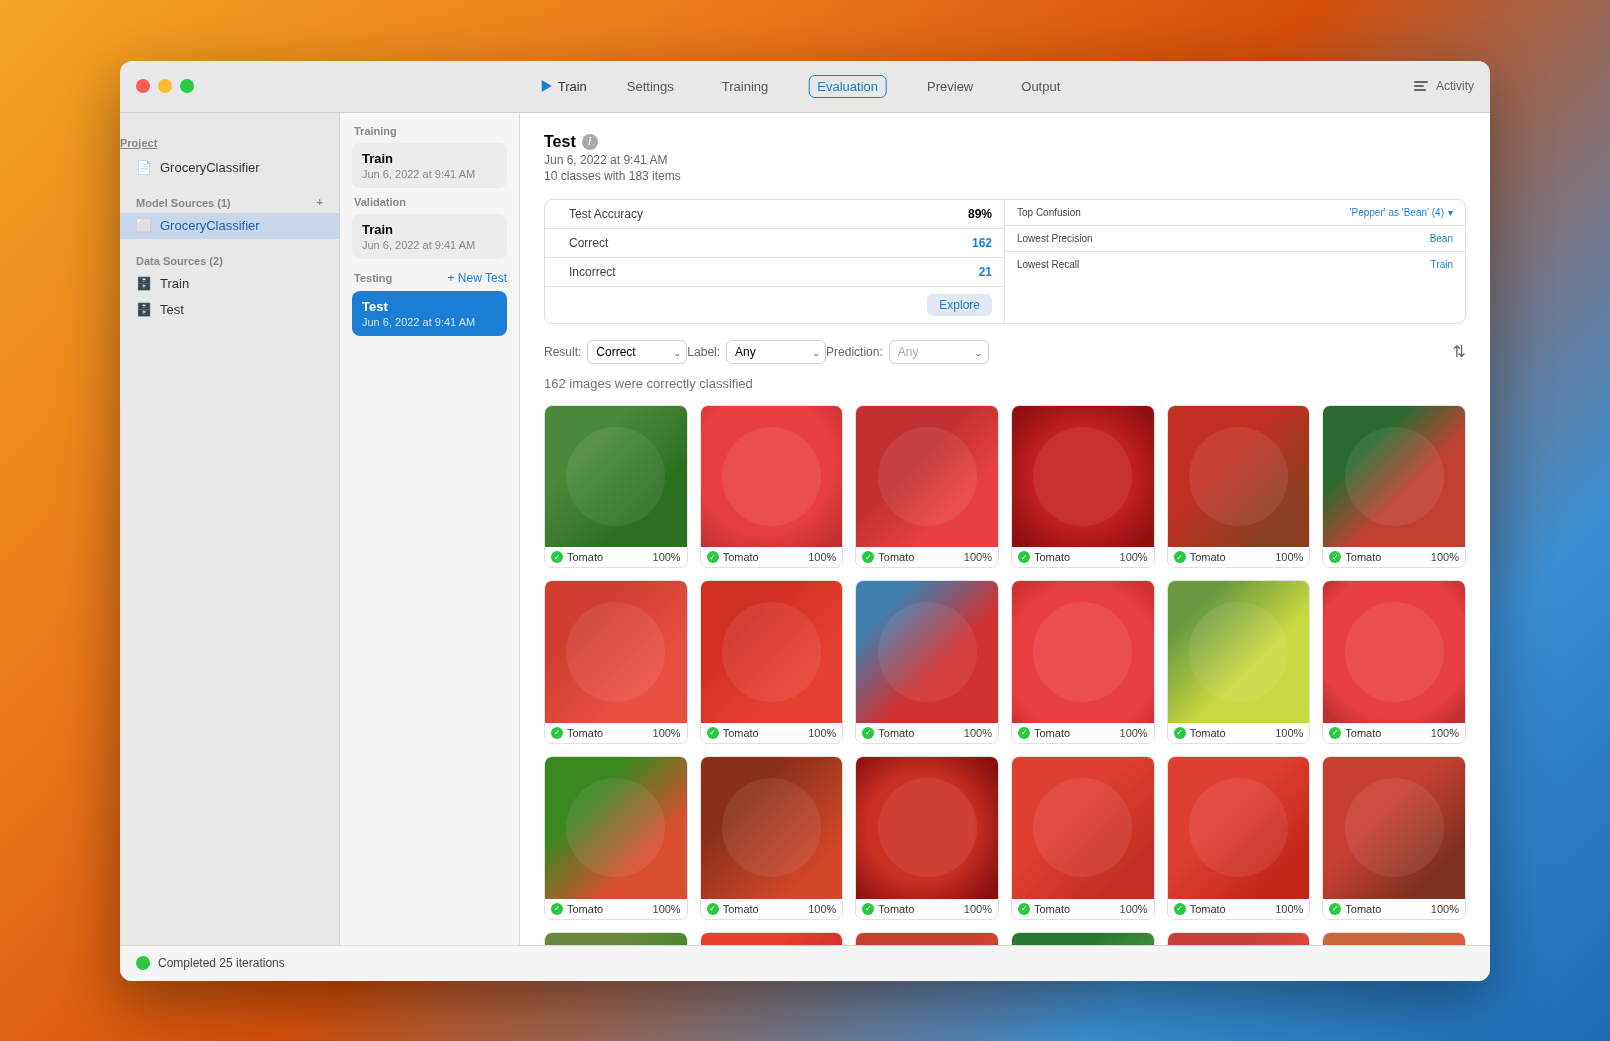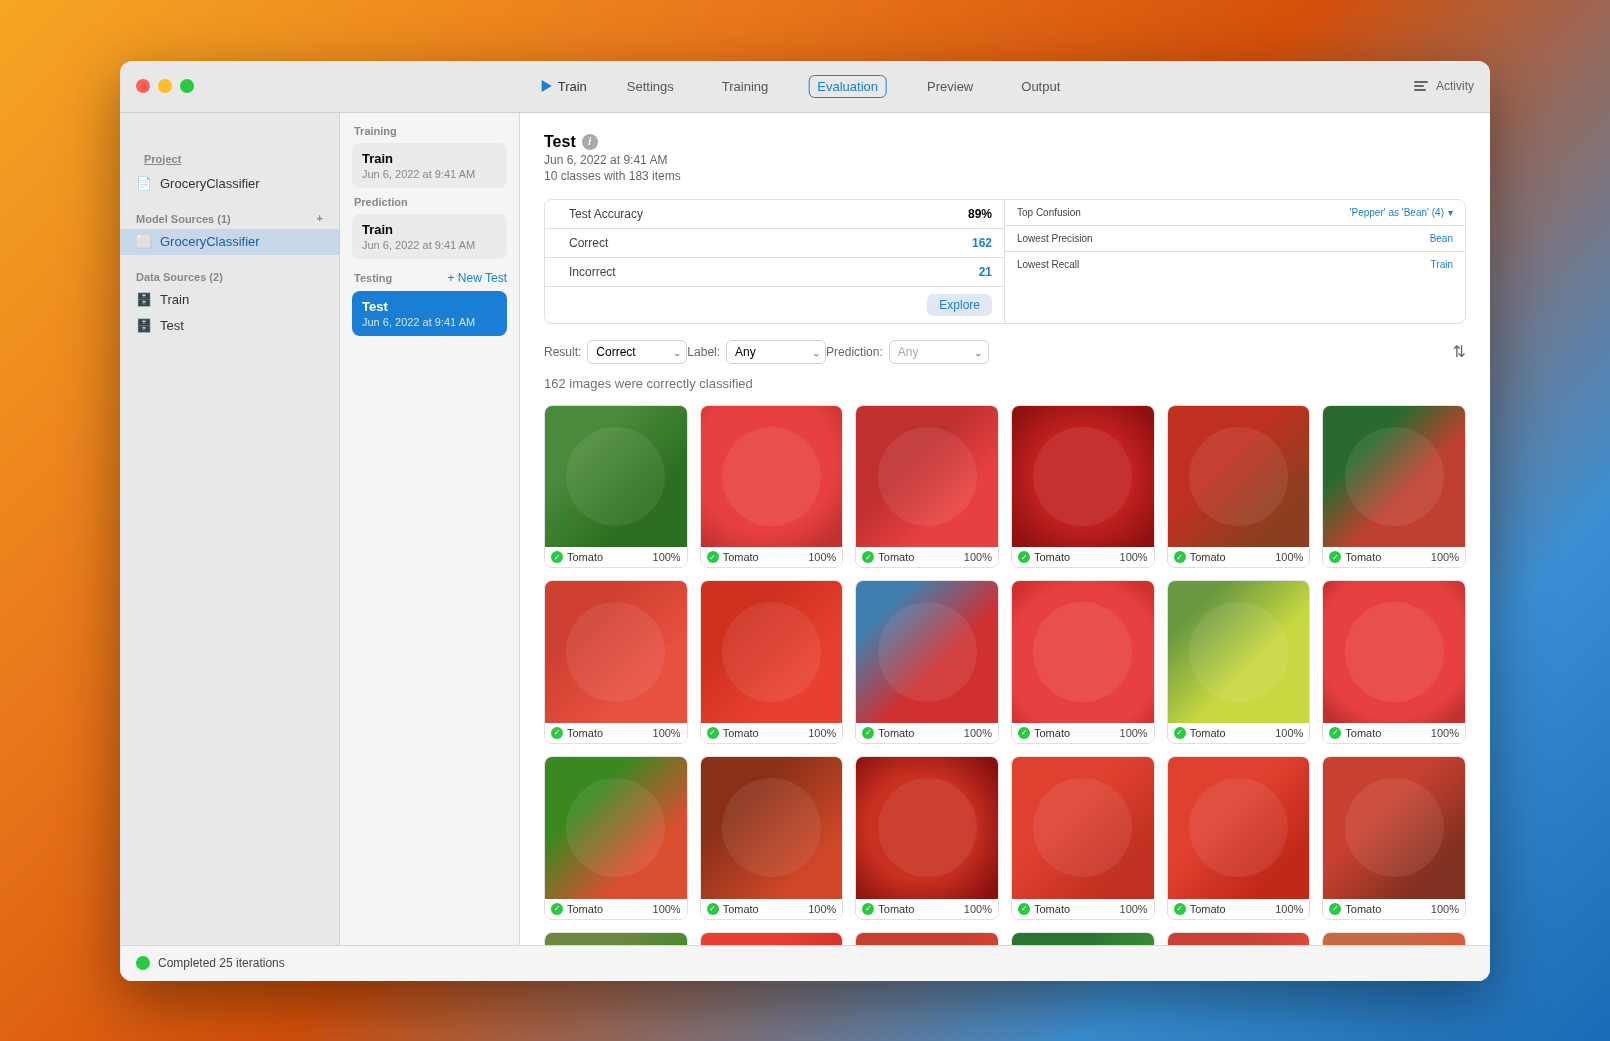--- a/index.html
+++ b/index.html
@@ -87,23 +87,23 @@
       width: 220px;
       background: #e8e8e8;
       border-right: 1px solid #d0d0d0;
       padding: 16px 0;
       flex-shrink: 0;
     }
     .sidebar-section-label {
       font-size: 11px;
       color: #888;
       font-weight: 600;
-      padding: 0 24px;
+      padding: 0 0;
       margin-bottom: 6px;
-      margin-top: 24px;
+      margin-top: 8px;
       text-decoration: underline;
     }
     .sidebar-item {
       display: flex;
       align-items: center;
       gap: 8px;
       padding: 5px 16px;
       font-size: 13px;
       color: #333;
       cursor: pointer;
@@ -494,21 +494,21 @@
       </div>
     </div>
 
     <div class="train-panel">
       <div class="section-title">Training</div>
       <div class="data-item">
         <div class="data-item-title">Train</div>
         <div class="data-item-sub">Jun 6, 2022 at 9:41 AM</div>
       </div>
 
-      <div class="section-title">Prediction</div>
+      <div class="section-title">Validation</div>
       <div class="data-item">
         <div class="data-item-title">Train</div>
         <div class="data-item-sub">Jun 6, 2022 at 9:41 AM</div>
       </div>
 
       <div class="testing-header">
         <div class="section-title" style="margin:0;">Testing</div>
         <span class="new-test-btn">+ New Test</span>
       </div>
       <div class="data-item selected">

